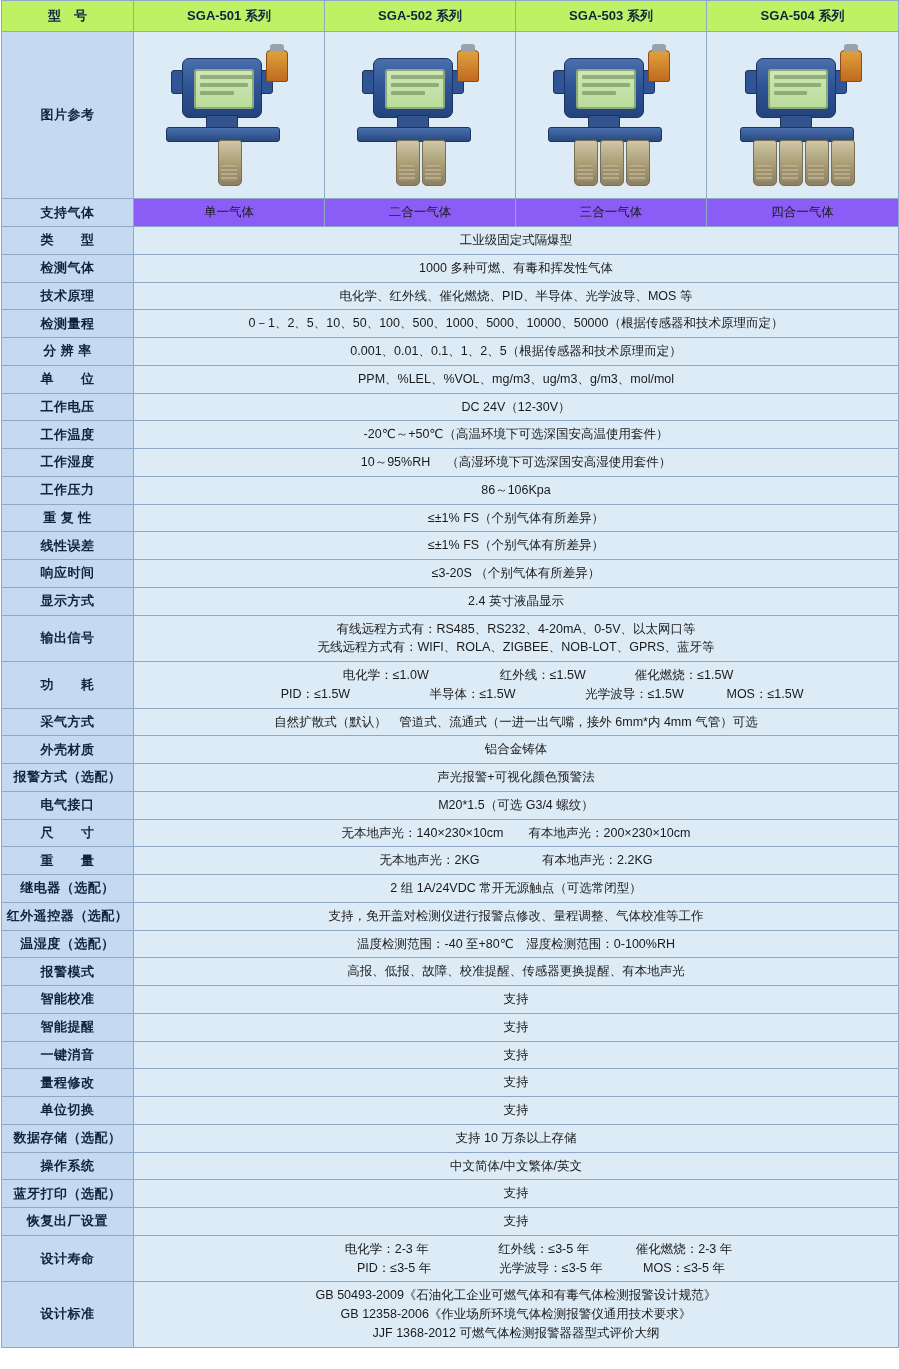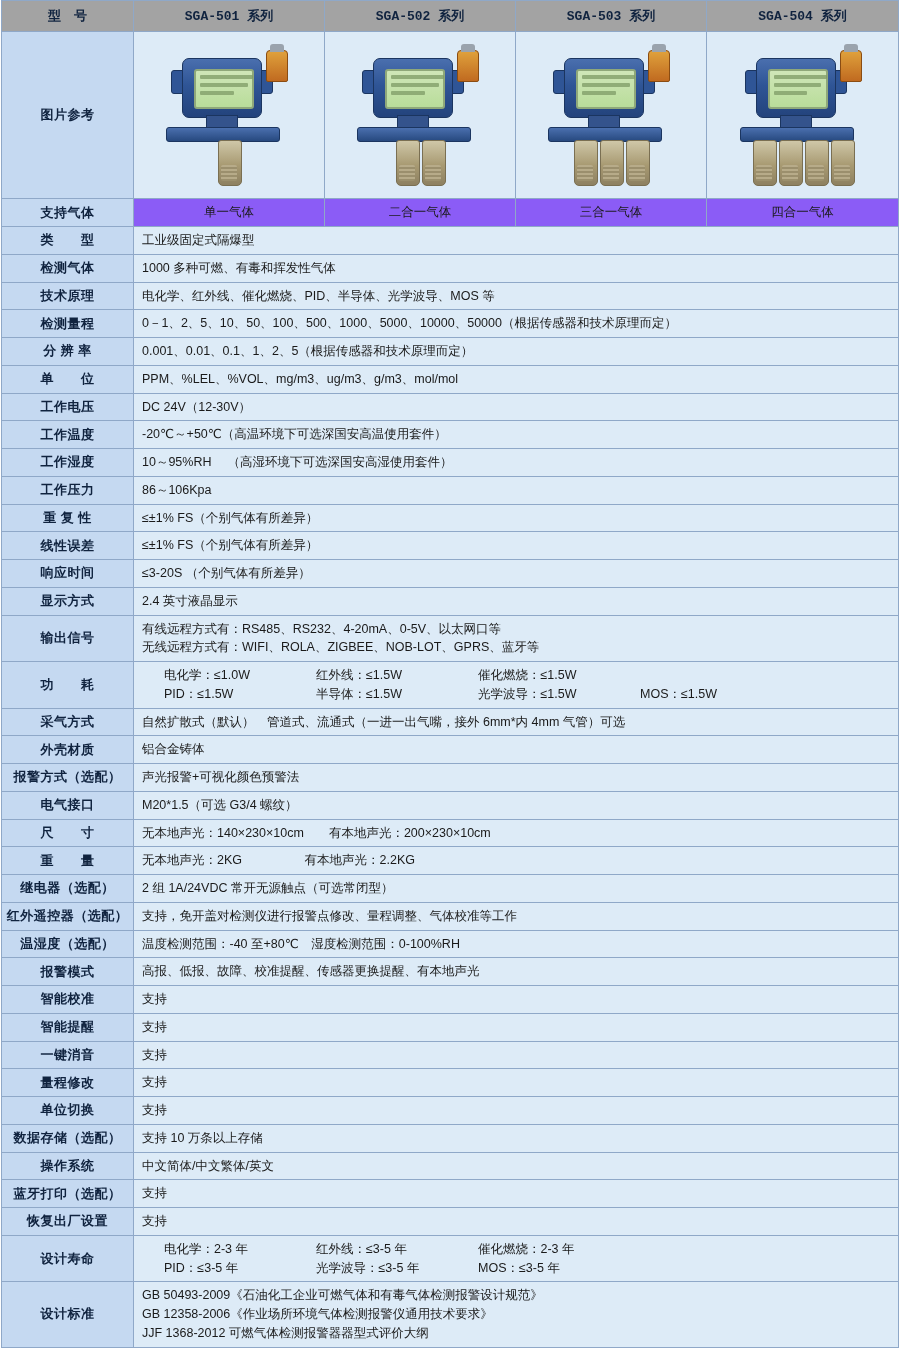--- a/index.html
+++ b/index.html
@@ -11,22 +11,22 @@
     background:#c5d9f1;
     text-align:center;
     font-weight:bold;
     color:#10233f;
     font-size:13px;
     letter-spacing:0.5px;
     padding:4px 2px;
     width:132px;
     margin-left:36px;
   }
-  td.val{background:#ddebf7;padding:4px 8px;line-height:1.5;}
-  td.hcell{background:#a3a3a3;text-align:center;font-weight:bold;color:#10233f;font-size:13px;padding:6px 2px;font-family:Liberation Mono, monospace;}
+  td.val{background:#ddebf7;padding:4px 8px;line-height:1.5;text-align:center;}
+  td.hcell{background:#bef264;text-align:center;font-weight:bold;color:#10233f;font-size:13px;padding:6px 2px;}
   td.imgcell{background:#ddebf7;text-align:center;padding:4px 2px;height:158px;}
   td.gascell{background:#8b5cf6;text-align:center;padding:5px 2px;font-size:12.5px;}
   .row-line{display:block;}
   .sp{display:inline-block;margin-left:22px;}
   .nowrap{white-space:nowrap;}
   
   .device{position:relative;width:150px;height:150px;margin:0 auto;}
   .dev-head{
     position:absolute;left:28px;top:18px;width:78px;height:58px;
     background:linear-gradient(180deg,#4a6fae 0%,#2f5596 45%,#23437c 100%);

